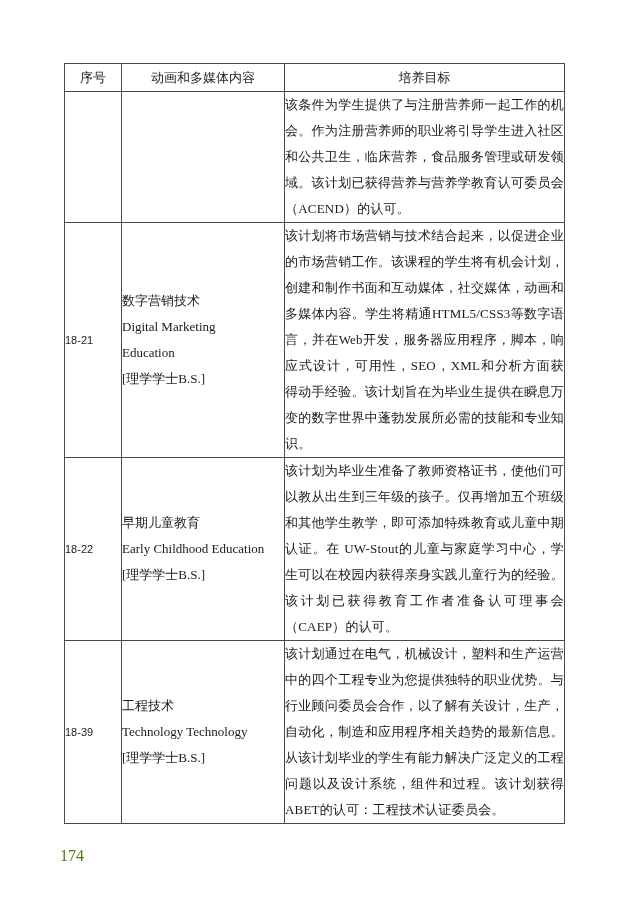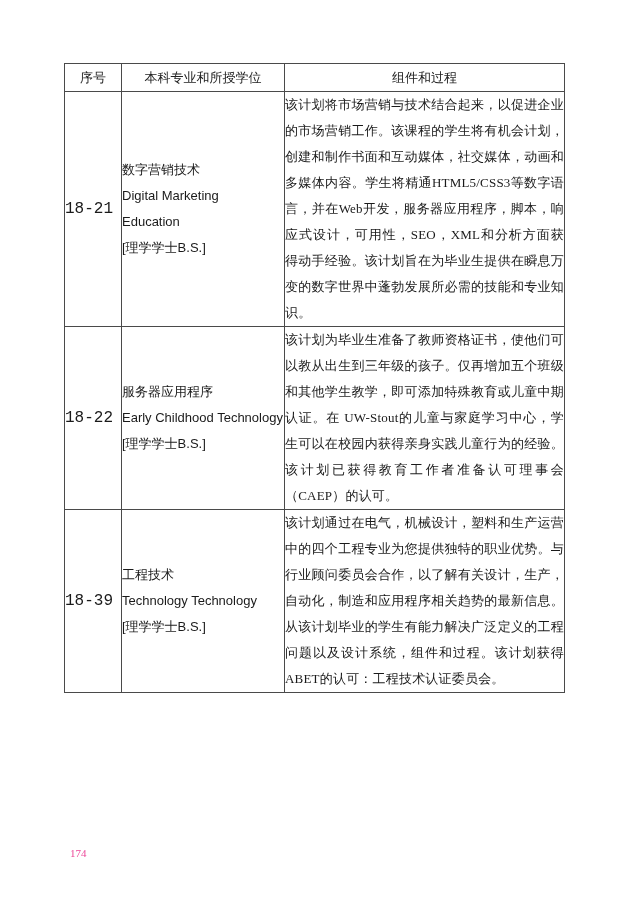--- a/index.html
+++ b/index.html
@@ -25,84 +25,89 @@
       font-family: "DejaVu Sans", "Liberation Sans", sans-serif;
       font-weight: normal;
       font-size: 13px;
       text-align: center;
       color: #222;
     }
     col.c1 { width: 57px; }
     col.c2 { width: 163px; }
     col.c3 { width: 280px; }
     td.no {
-      font-family: Liberation Mono, monospace;
-      font-size: 16px;
+      font-family: Liberation Sans, sans-serif;
+      font-size: 11px;
       padding-left: 2px;
       text-align: left;
     }
     td.major {
-      font-family: Liberation Sans, sans-serif;
+      font-family: Liberation Serif, serif;
       font-size: 13px;
       line-height: 26px;
       padding-left: 1px;
     }
     td.major div { white-space: nowrap; }
     td.desc {
       font-family: "Liberation Serif", "DejaVu Serif", serif;
       font-size: 13px;
       line-height: 26px;
       text-align: justify;
       padding: 0 0 0 2px;
       vertical-align: top;
       letter-spacing: 0.2px;
     }
     .r0 { height: 130px; }
     .r1 { height: 233px; }
     .r2 { height: 182px; }
     .r3 { height: 182px; }
     .page-number {
-      position: absolute; left: 70px; top: 847px;
+      position: absolute; left: 60px; top: 847px;
       font-family: "Liberation Serif", serif;
-      font-size: 11px; color: #ec4899;
+      font-size: 16px; color: #4d7c0f;
     }
   </style>
 </head>
 <body>
 
 <div class="page">
   <table class="main">
     <colgroup>
         <col class="c1">
         <col class="c2">
         <col class="c3">
       </colgroup>
     <thead>
       <tr>
         <th>序号</th>
-        <th>本科专业和所授学位</th>
-        <th>组件和过程</th>
+        <th>动画和多媒体内容</th>
+        <th>培养目标</th>
       </tr>
     </thead>
     <tbody>
+      <tr class="r0">
+        <td class="no"></td>
+        <td class="major"></td>
+        <td class="desc">该条件为学生提供了与注册营养师一起工作的机会。作为注册营养师的职业将引导学生进入社区和公共卫生，临床营养，食品服务管理或研发领域。该计划已获得营养与营养学教育认可委员会（ACEND）的认可。</td>
+      </tr>
       <tr class="r1">
         <td class="no">18-21</td>
         <td class="major">
           <div>数字营销技术</div>
           <div>Digital Marketing</div>
           <div>Education</div>
           <div>[理学学士B.S.]</div>
         </td>
         <td class="desc">该计划将市场营销与技术结合起来，以促进企业的市场营销工作。该课程的学生将有机会计划，创建和制作书面和互动媒体，社交媒体，动画和多媒体内容。学生将精通HTML5/CSS3等数字语言，并在Web开发，服务器应用程序，脚本，响应式设计，可用性，SEO，XML和分析方面获得动手经验。该计划旨在为毕业生提供在瞬息万变的数字世界中蓬勃发展所必需的技能和专业知识。</td>
       </tr>
       <tr class="r2">
         <td class="no">18-22</td>
         <td class="major">
-          <div>服务器应用程序</div>
-          <div>Early Childhood Technology</div>
+          <div>早期儿童教育</div>
+          <div>Early Childhood Education</div>
           <div>[理学学士B.S.]</div>
         </td>
         <td class="desc">该计划为毕业生准备了教师资格证书，使他们可以教从出生到三年级的孩子。仅再增加五个班级和其他学生教学，即可添加特殊教育或儿童中期认证。在 UW-Stout的儿童与家庭学习中心，学生可以在校园内获得亲身实践儿童行为的经验。该计划已获得教育工作者准备认可理事会（CAEP）的认可。</td>
       </tr>
       <tr class="r3">
         <td class="no">18-39</td>
         <td class="major">
           <div>工程技术</div>
           <div>Technology Technology</div>
           <div>[理学学士B.S.]</div>

